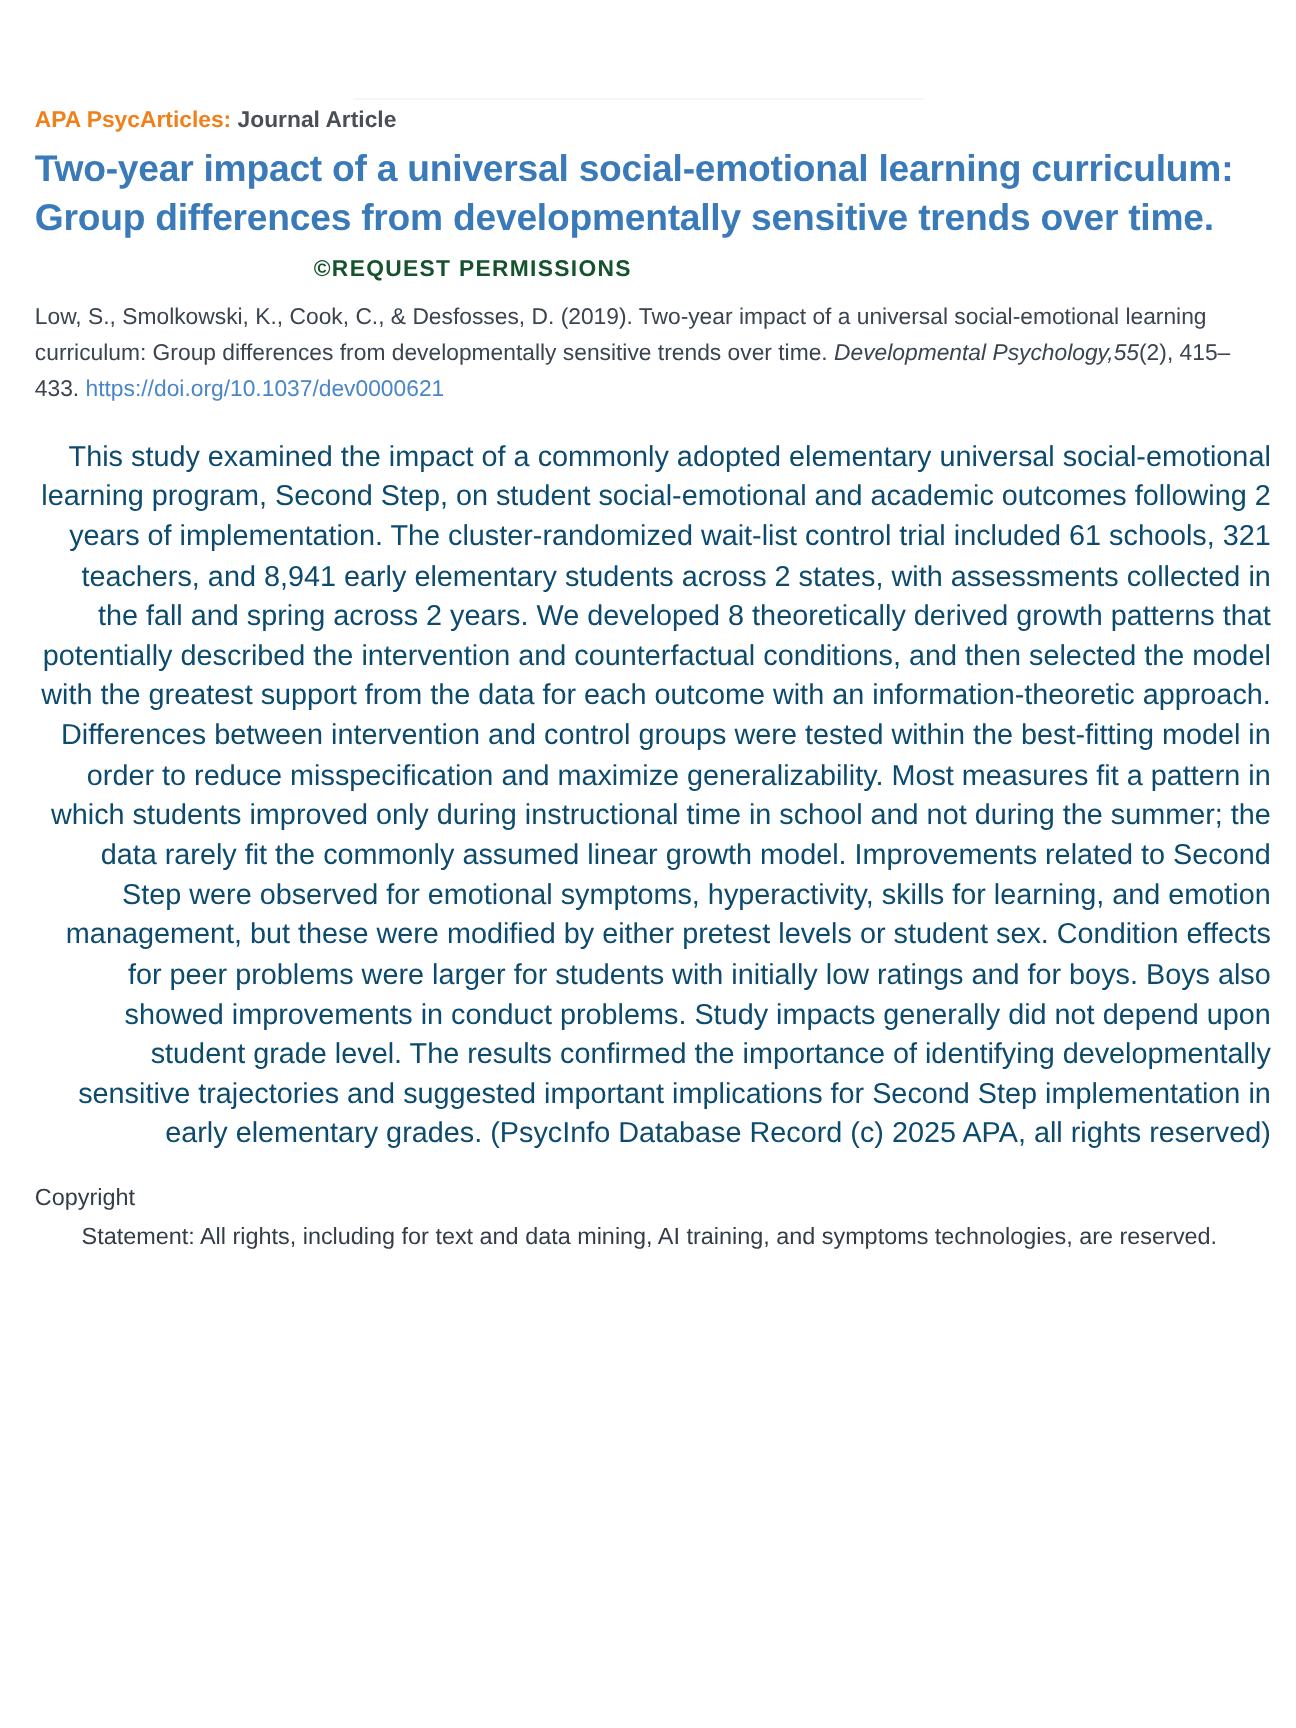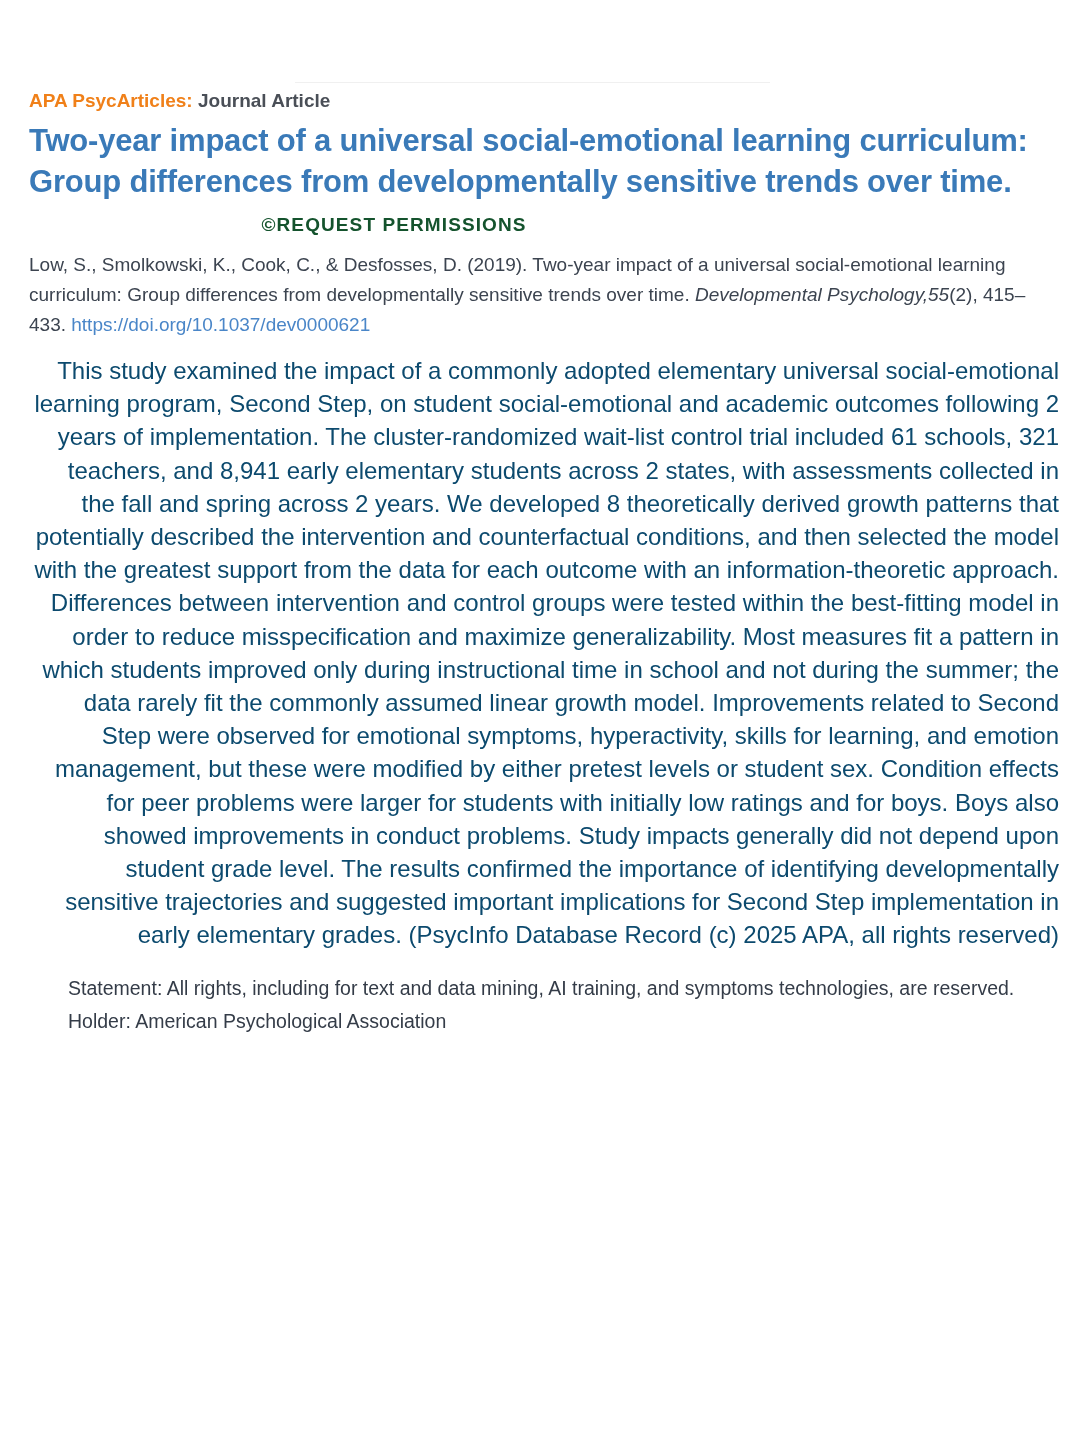--- a/index.html
+++ b/index.html
@@ -81,21 +81,21 @@
     text-decoration: none;
     cursor: pointer;
     white-space: nowrap;
   }
 
   
   .citation {
     font-size: 19px;
     line-height: 30px;
     color: #3c4450;
-    margin: 0 0 14px 0;
+    margin: 0 0 24px 0;
     max-width: 1032px;
   }
   .citation .journal {
     font-style: italic;
   }
   .citation .volume {
     font-style: italic;
   }
   .doi-link {
     color: #4a86c8;
@@ -154,20 +154,20 @@
     <p class="citation">
       <span>Low, S., Smolkowski, K., Cook, C., &amp; Desfosses, D. (2019).</span>
       <span>Two-year impact of a universal social-emotional learning curriculum: Group differences from developmentally sensitive trends over time.</span>
       <span class="journal">Developmental Psychology,</span><span class="volume">55</span><span>(2), 415–433.</span>
       <a class="doi-link">https://doi.org/10.1037/dev0000621</a>
     </p>
 
     <p class="abstract">This study examined the impact of a commonly adopted elementary universal social-emotional learning program, Second Step, on student social-emotional and academic outcomes following 2 years of implementation. The cluster-randomized wait-list control trial included 61 schools, 321 teachers, and 8,941 early elementary students across 2 states, with assessments collected in the fall and spring across 2 years. We developed 8 theoretically derived growth patterns that potentially described the intervention and counterfactual conditions, and then selected the model with the greatest support from the data for each outcome with an information-theoretic approach. Differences between intervention and control groups were tested within the best-fitting model in order to reduce misspecification and maximize generalizability. Most measures fit a pattern in which students improved only during instructional time in school and not during the summer; the data rarely fit the commonly assumed linear growth model. Improvements related to Second Step were observed for emotional symptoms, hyperactivity, skills for learning, and emotion management, but these were modified by either pretest levels or student sex. Condition effects for peer problems were larger for students with initially low ratings and for boys. Boys also showed improvements in conduct problems. Study impacts generally did not depend upon student grade level. The results confirmed the importance of identifying developmentally sensitive trajectories and suggested important implications for Second Step implementation in early elementary grades. (PsycInfo Database Record (c) 2025 APA, all rights reserved)</p>
 
     <div class="copyright-block">
+      <p class="copyright-heading">Copyright</p>
       <div class="copyright-list">
         <p class="copyright-item">Statement: All rights, including for text and data mining, AI training, and symptoms technologies, are reserved.</p>
-        <p class="copyright-item">Holder: American Psychological Association</p>
       </div>
     </div>
 
   </div>
 </div>
 
 </body></html>

